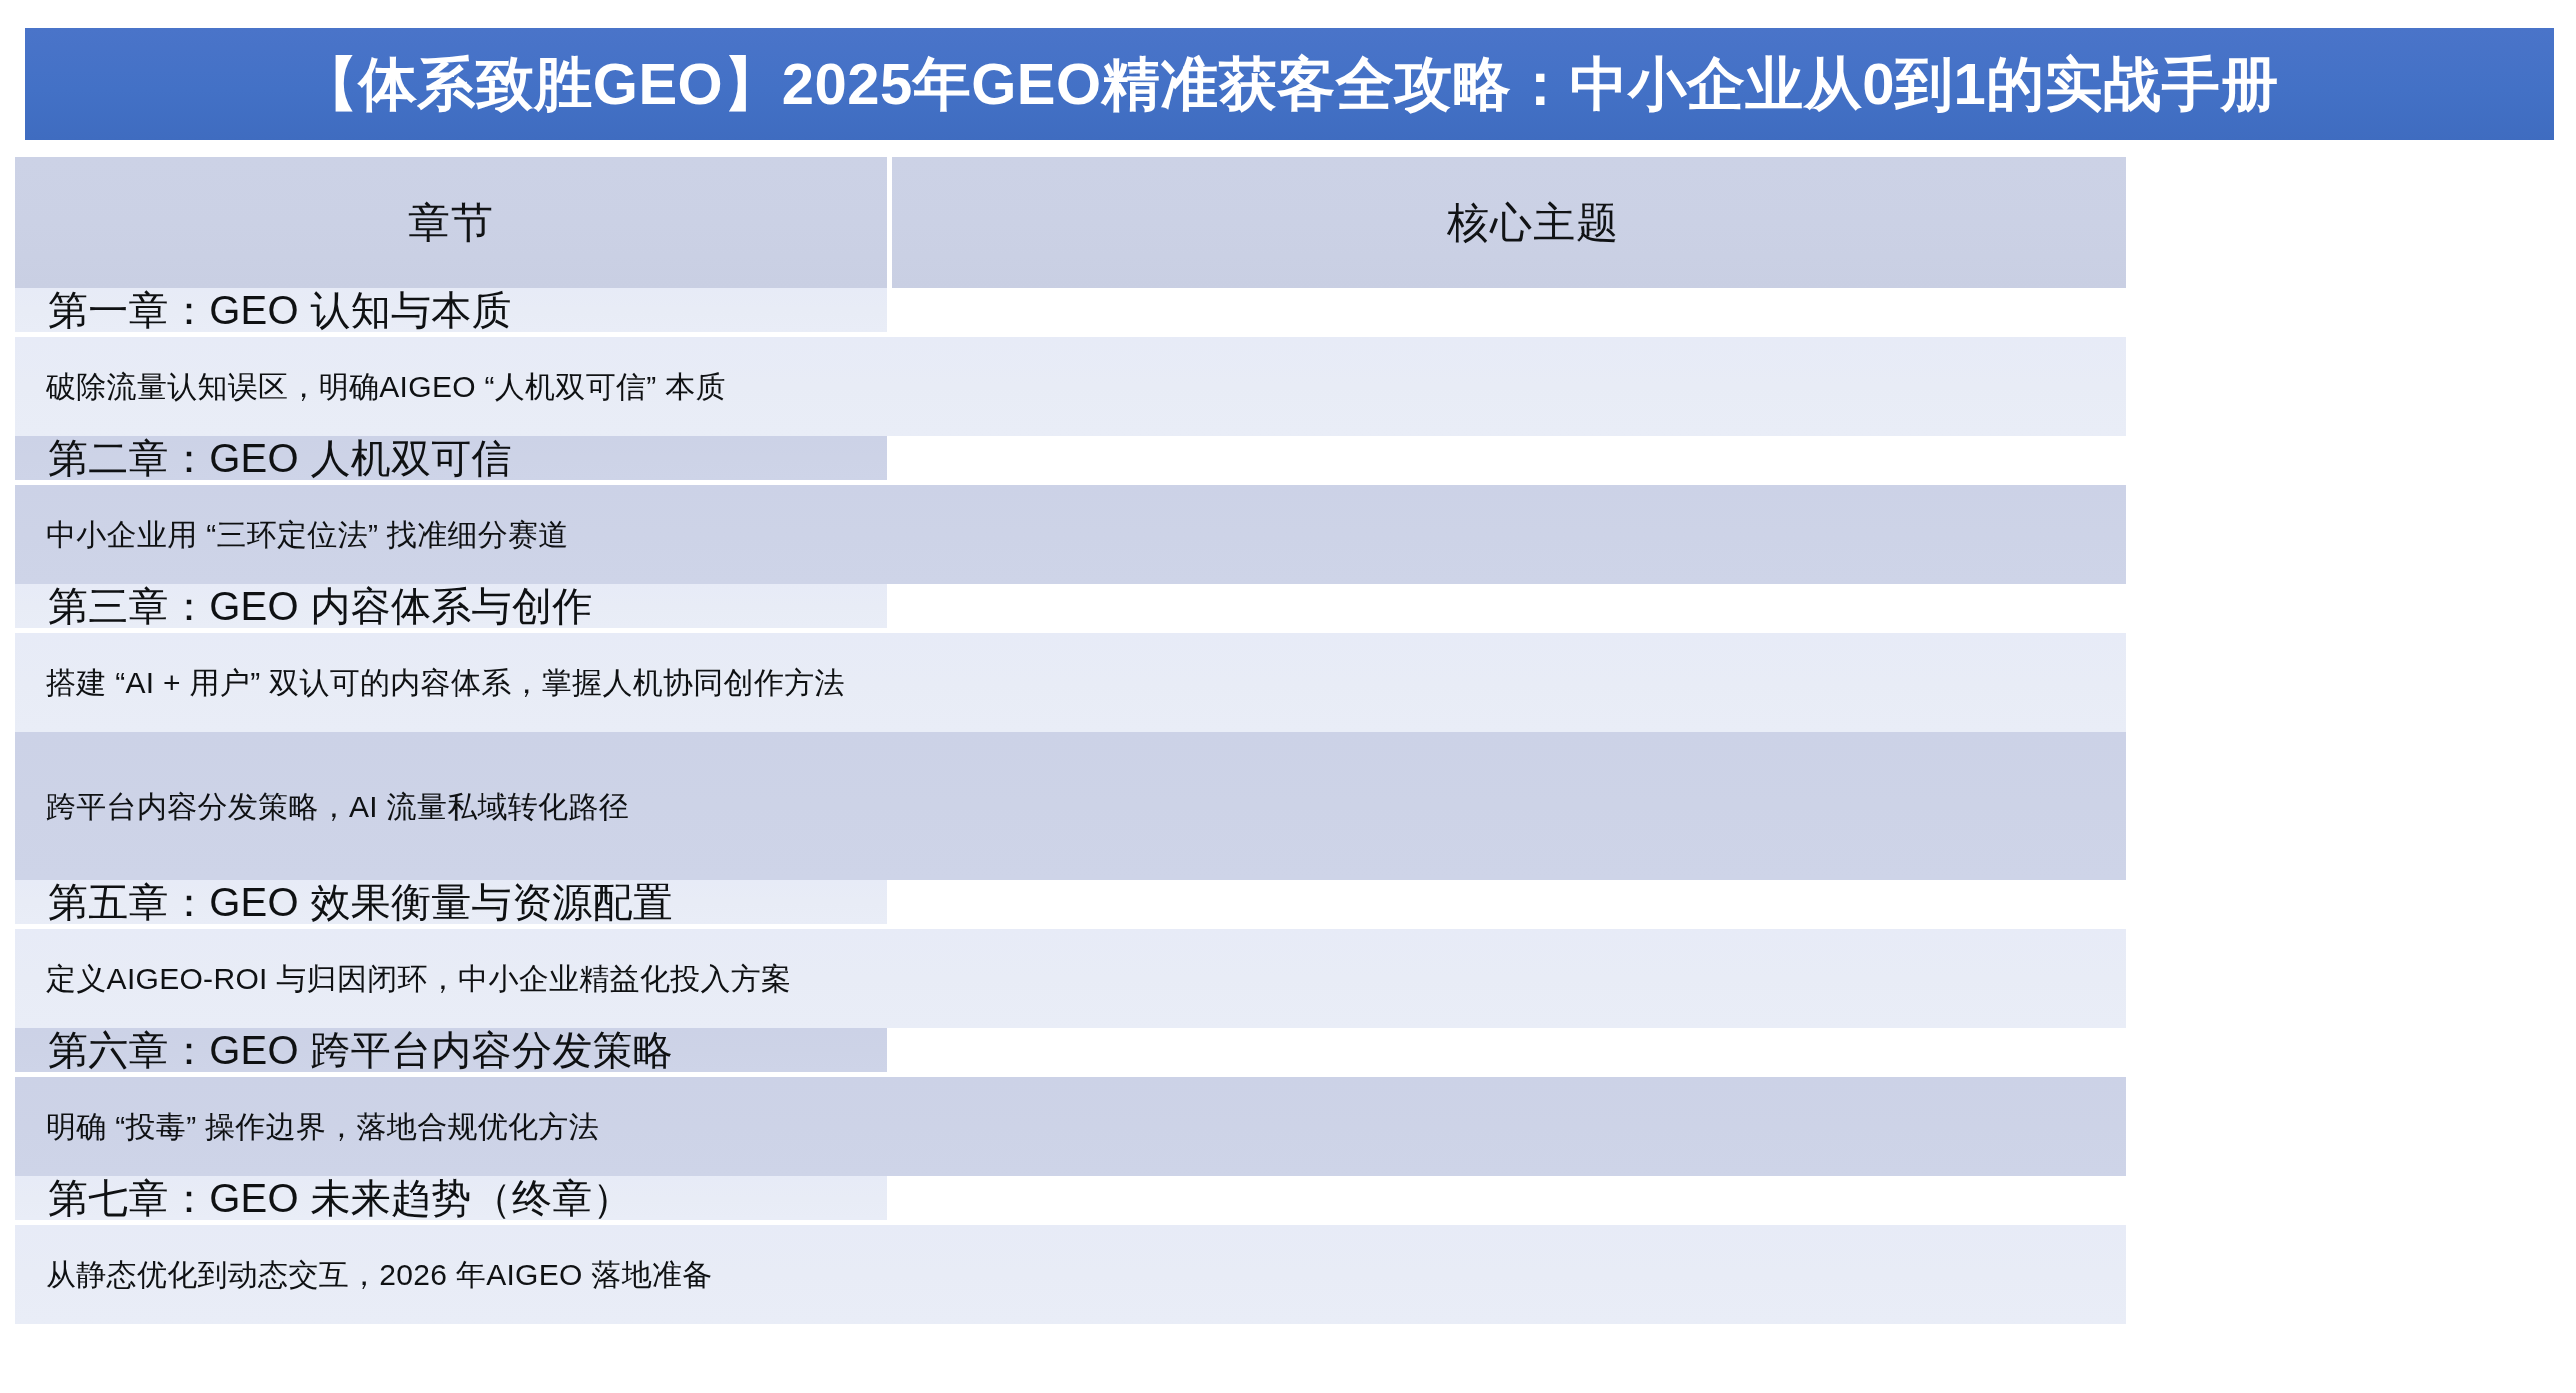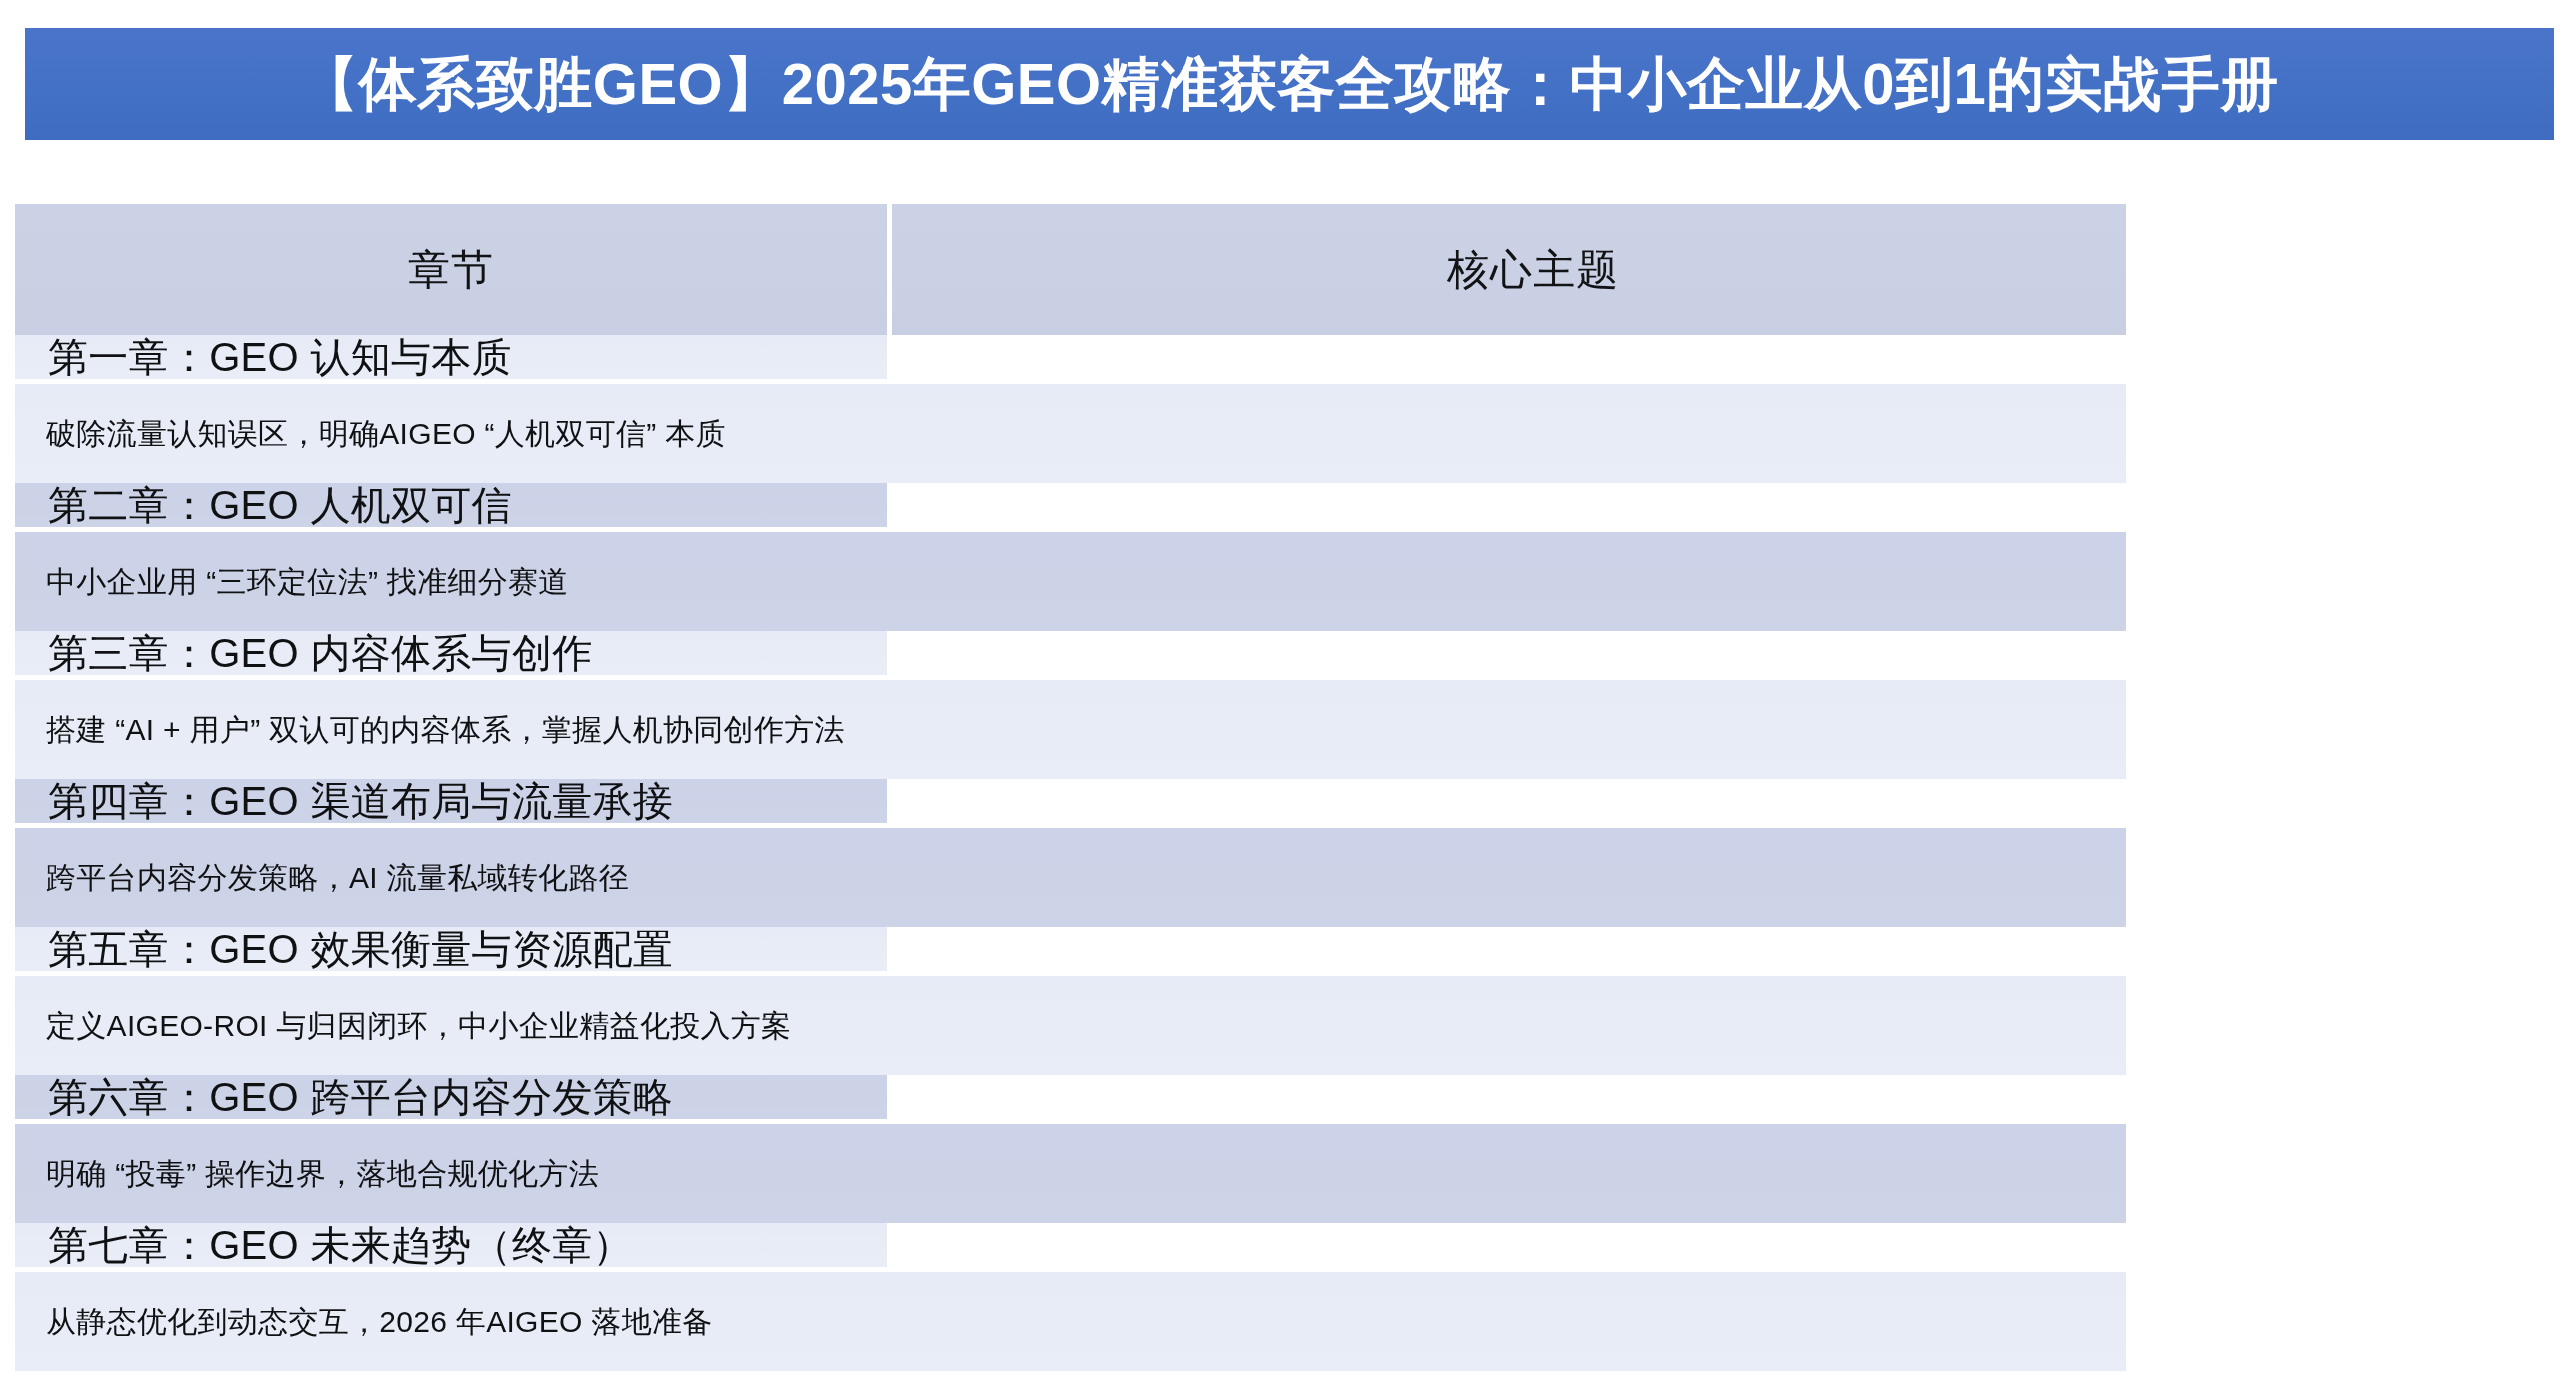--- a/index.html
+++ b/index.html
@@ -47,21 +47,20 @@
   
   .table {
     position: absolute;
     left: 15px;
     top: 157px;
     width: 2111px;
     height: 1214px;
     display: flex;
     flex-direction: column;
     gap: 0;
-    justify-content: flex-end;
   }
 
   .row {
     display: flex;
     gap: 5.4px;
     width: 100%;
   }
 
   .cell {
     box-sizing: border-box;
@@ -157,23 +156,20 @@
     <div class="row row-body alt-light">
       <div class="cell col-chapter">
         <span class="cell-text">第三章：GEO 内容体系与创作</span>
       </div>
       <div class="cell col-topic">
         <span class="cell-text">搭建 “AI + 用户” 双认可的内容体系，掌握人机协同创作方法</span>
       </div>
     </div>
 
     <div class="row row-body alt-dark">
-      <div class="cell col-chapter">
-        <span class="cell-text">第四章：GEO 渠道布局与流量承接</span>
-      </div>
       <div class="cell col-topic">
         <span class="cell-text">跨平台内容分发策略，AI 流量私域转化路径</span>
       </div>
     </div>
 
     <div class="row row-body alt-light">
       <div class="cell col-chapter">
         <span class="cell-text">第五章：GEO 效果衡量与资源配置</span>
       </div>
       <div class="cell col-topic">

